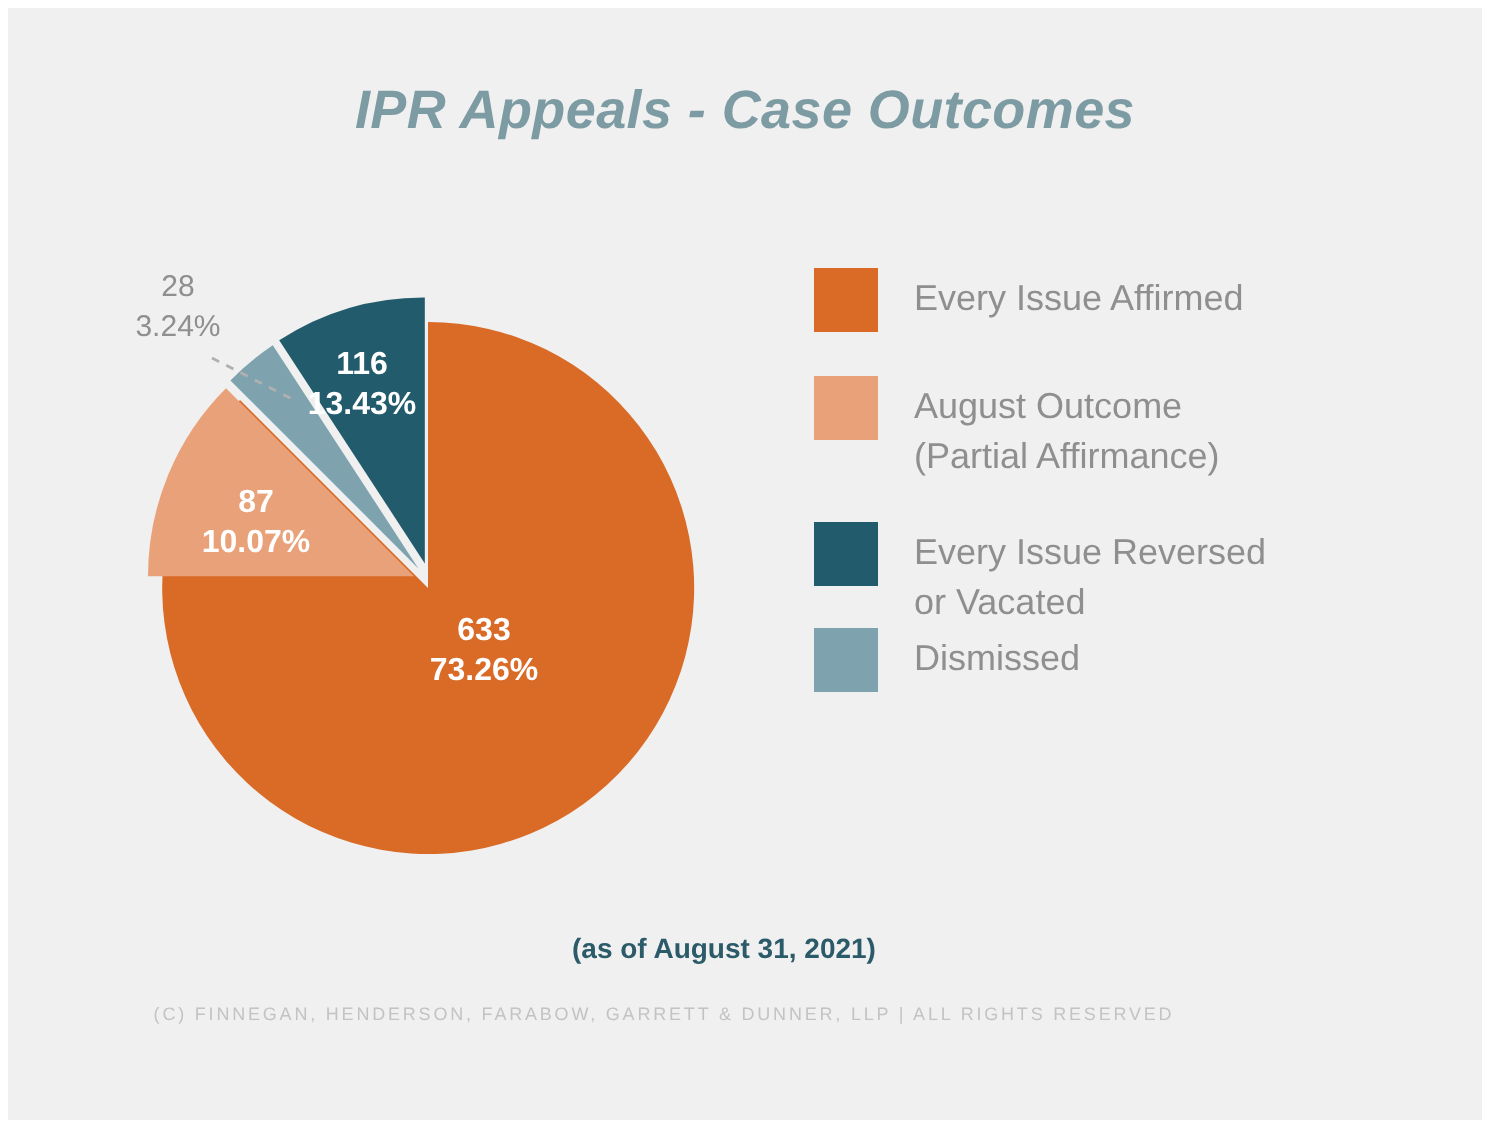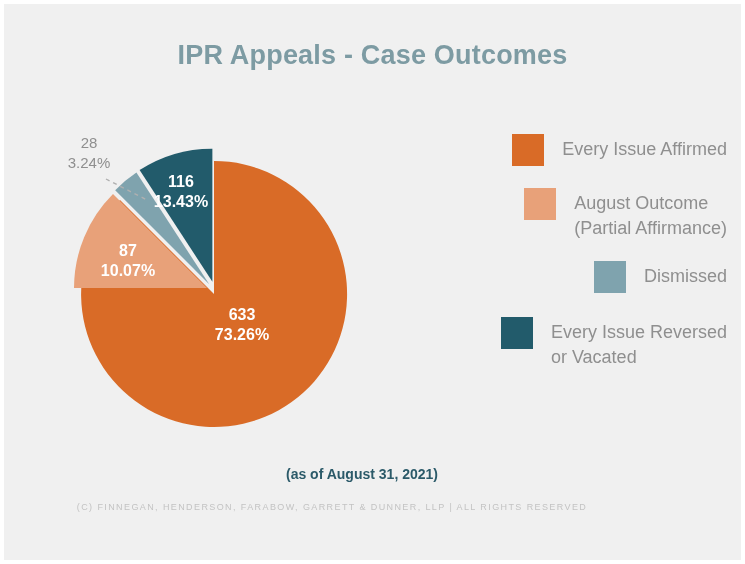--- a/index.html
+++ b/index.html
@@ -24,20 +24,21 @@
   #chart-title {
     position: absolute;
     left: 0;
     top: 36px;
     width: 737px;
     text-align: center;
     font-size: 27px;
     font-weight: bold;
     color: #7d9ba3;
     letter-spacing: 0.2px;
+    font-style: italic;
   }
   #pie-area {
     position: absolute;
     left: 40px;
     top: 120px;
     width: 350px;
     height: 350px;
   }
   #pie-svg {
     display: block;
@@ -58,21 +59,20 @@
   #legend {
     position: absolute;
     left: 403px;
     top: 130px;
     width: 320px;
   }
   .legend-item {
     display: flex;
     align-items: flex-start;
     margin-bottom: 22px;
-    justify-content: flex-end;
   }
   .legend-swatch {
     width: 32px;
     height: 32px;
     flex: 0 0 32px;
     margin-right: 18px;
   }
   .legend-label {
     font-size: 18px;
     color: #8f8f8f;
@@ -141,29 +141,29 @@
       <div class="legend-swatch" style="background:#d96b27"></div>
       <div class="legend-label">Every Issue Affirmed</div>
     </div>
 
     <div class="legend-item" style="margin-bottom:20px">
       <div class="legend-swatch" style="background:#e8a179"></div>
       <div class="legend-label">August Outcome
 (Partial Affirmance)</div>
     </div>
 
-    <div class="legend-item" style="margin-bottom:24px">
-      <div class="legend-swatch" style="background:#7fa3ae"></div>
-      <div class="legend-label">Dismissed</div>
-    </div>
-
     <div class="legend-item" style="margin-bottom:0">
       <div class="legend-swatch" style="background:#225b6b"></div>
       <div class="legend-label">Every Issue Reversed
 or Vacated</div>
+    </div>
+
+    <div class="legend-item" style="margin-bottom:24px">
+      <div class="legend-swatch" style="background:#7fa3ae"></div>
+      <div class="legend-label">Dismissed</div>
     </div>
 
   </div>
 
   <div id="as-of">(as of August 31, 2021)</div>
   <div id="copyright">(C) FINNEGAN, HENDERSON, FARABOW, GARRETT &amp; DUNNER, LLP | ALL RIGHTS RESERVED</div>
 
 </div>
 
 </body></html>

